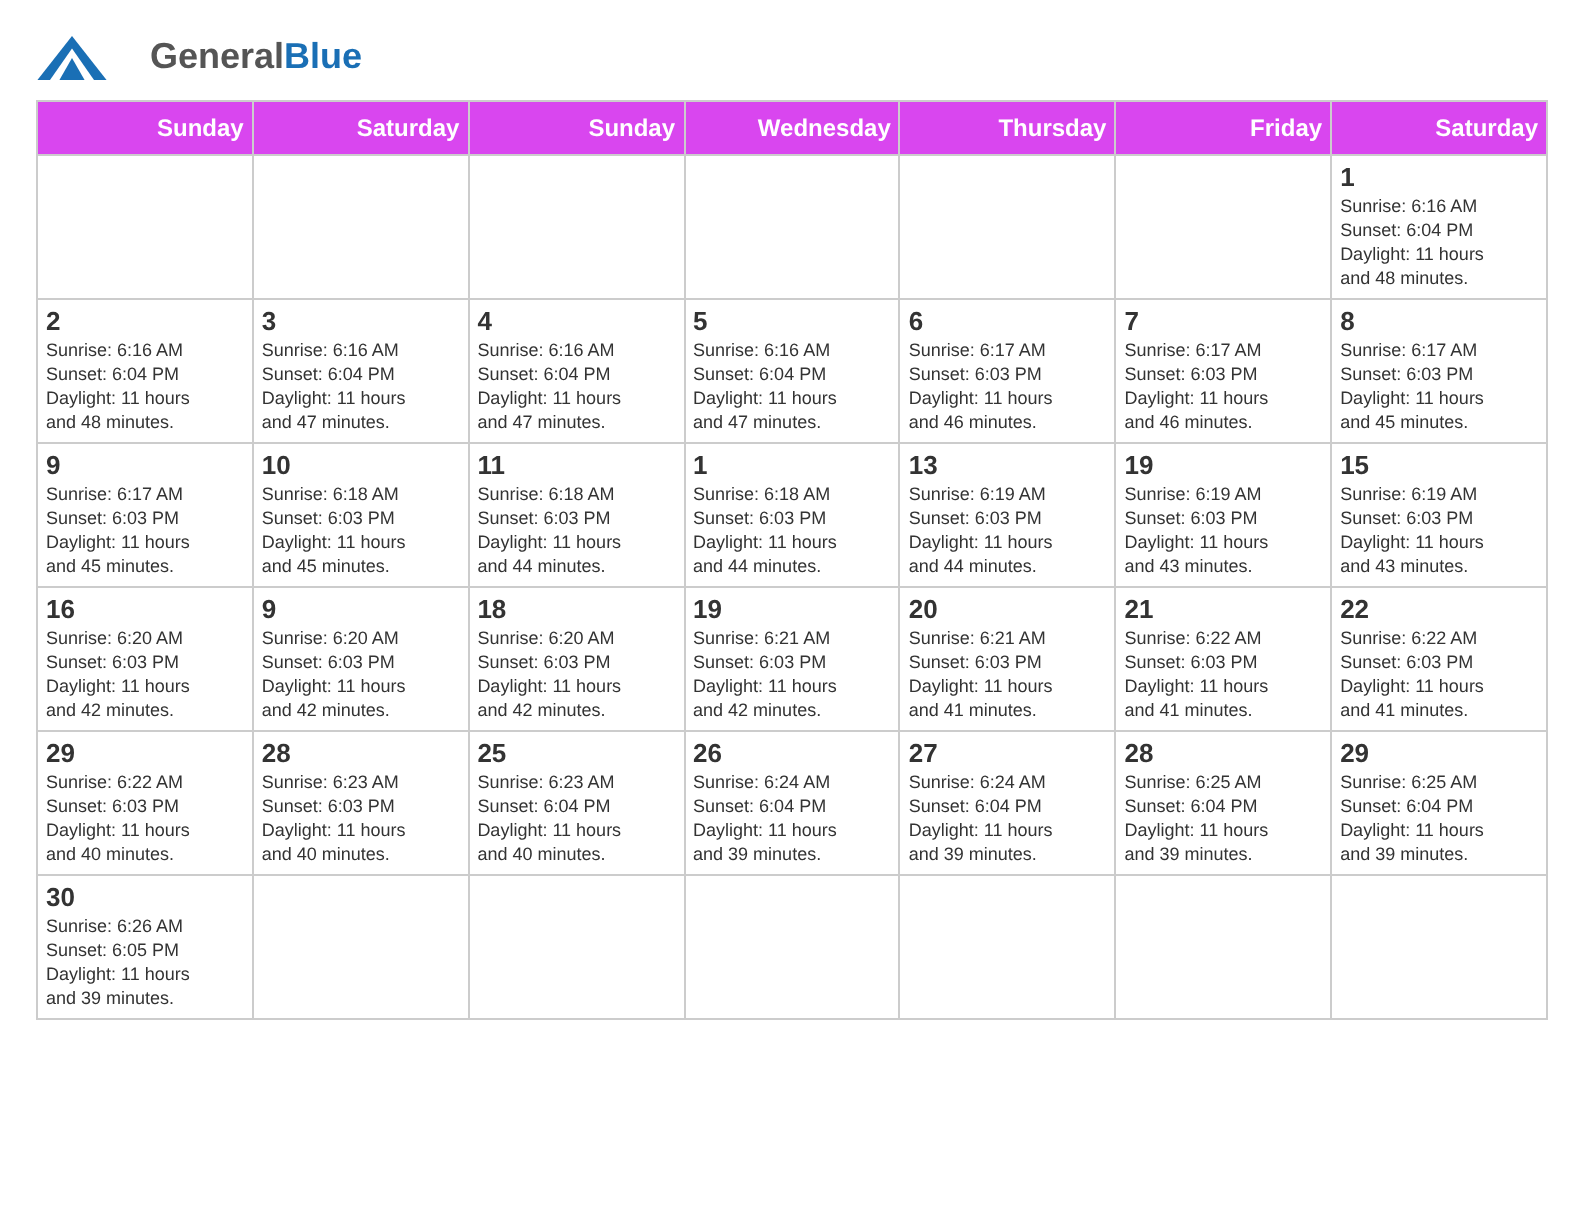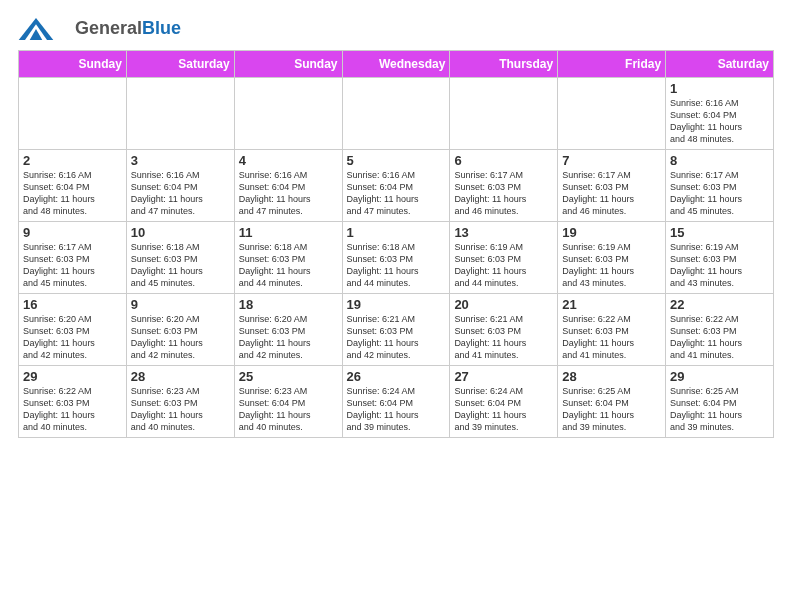--- a/index.html
+++ b/index.html
@@ -336,15 +336,30 @@
 and 39 minutes.</div>
           </td>
           <td>
             <span class="day-number">29</span>
             <div class="day-info" style="white-space: pre-line;">Sunrise: 6:25 AM
 Sunset: 6:04 PM
 Daylight: 11 hours
 and 39 minutes.</div>
           </td>
         </tr>
+        <tr>
+          <td>
+            <span class="day-number">30</span>
+            <div class="day-info" style="white-space: pre-line;">Sunrise: 6:26 AM
+Sunset: 6:05 PM
+Daylight: 11 hours
+and 39 minutes.</div>
+          </td>
+          <td class="empty-cell"></td>
+          <td class="empty-cell"></td>
+          <td class="empty-cell"></td>
+          <td class="empty-cell"></td>
+          <td class="empty-cell"></td>
+          <td class="empty-cell"></td>
+        </tr>
       </tbody>
   </table>
 </div>
 
 </body></html>

